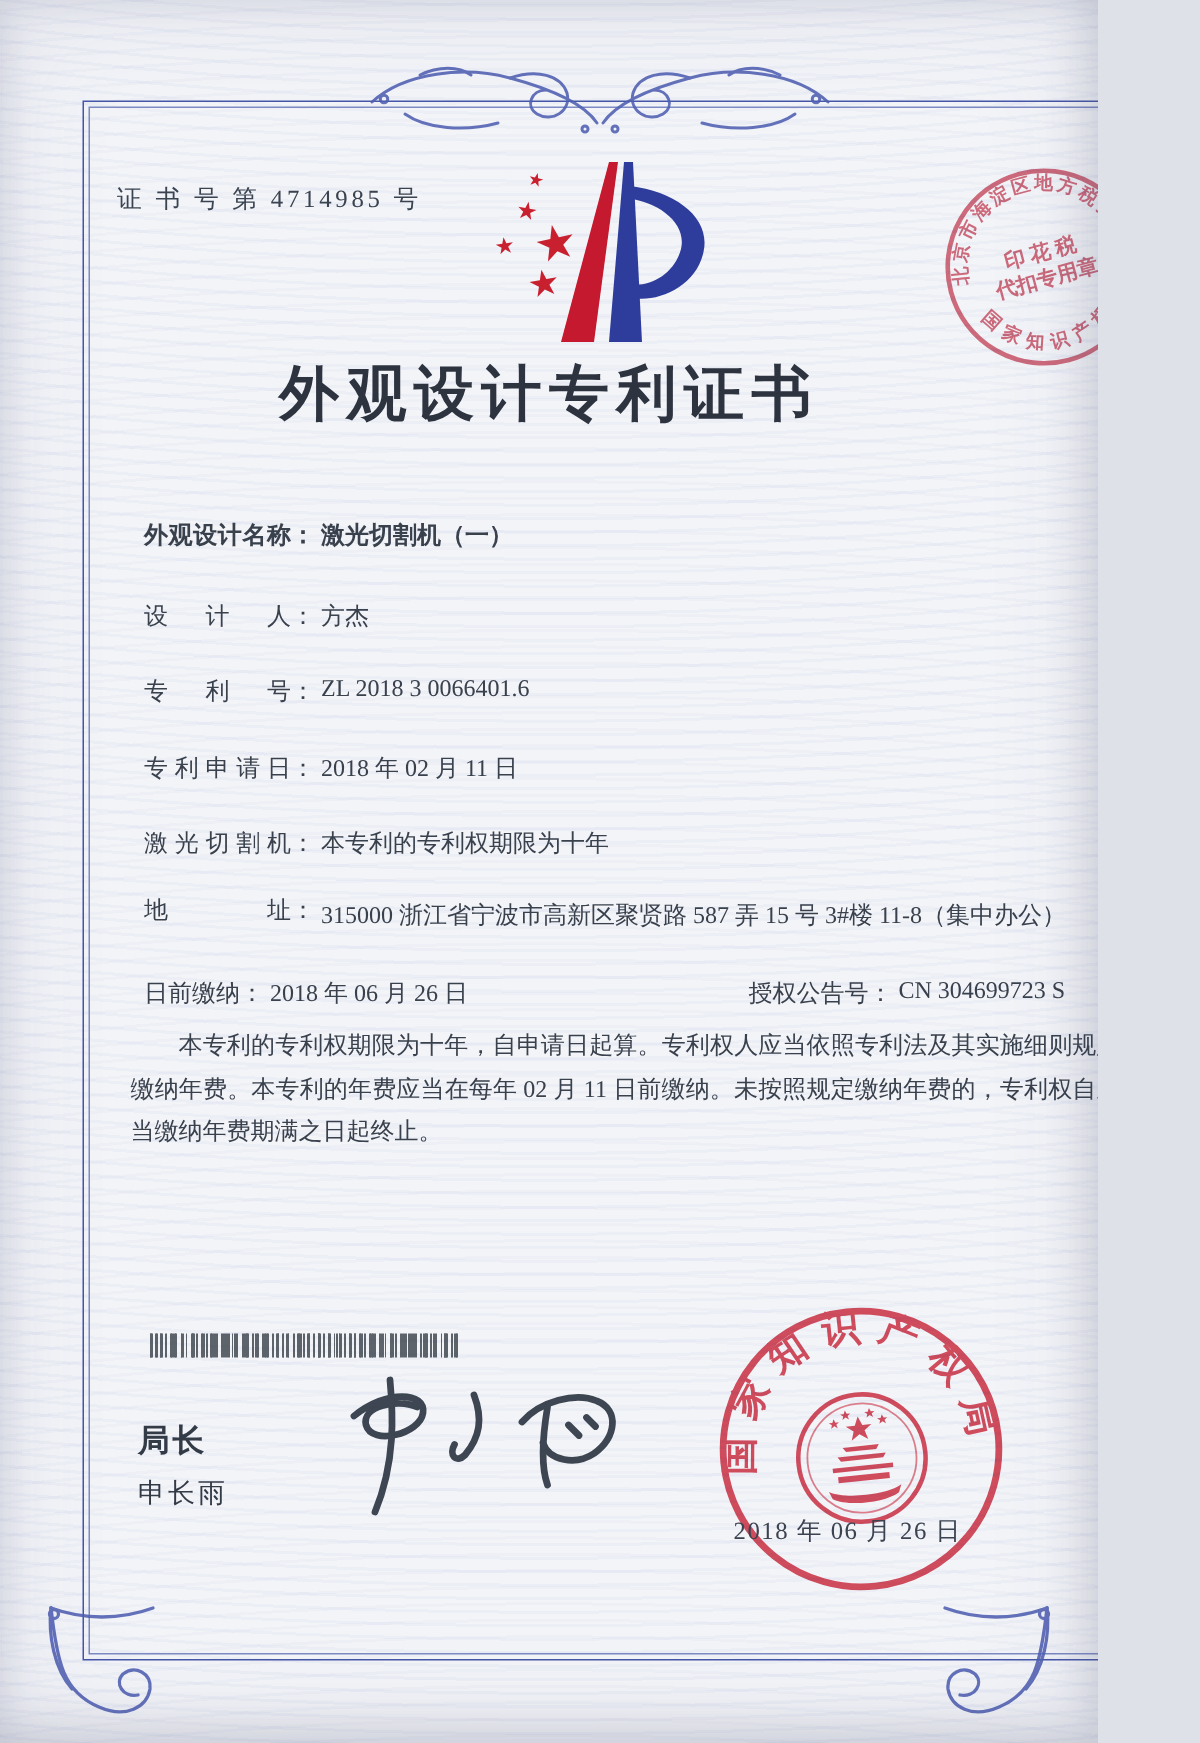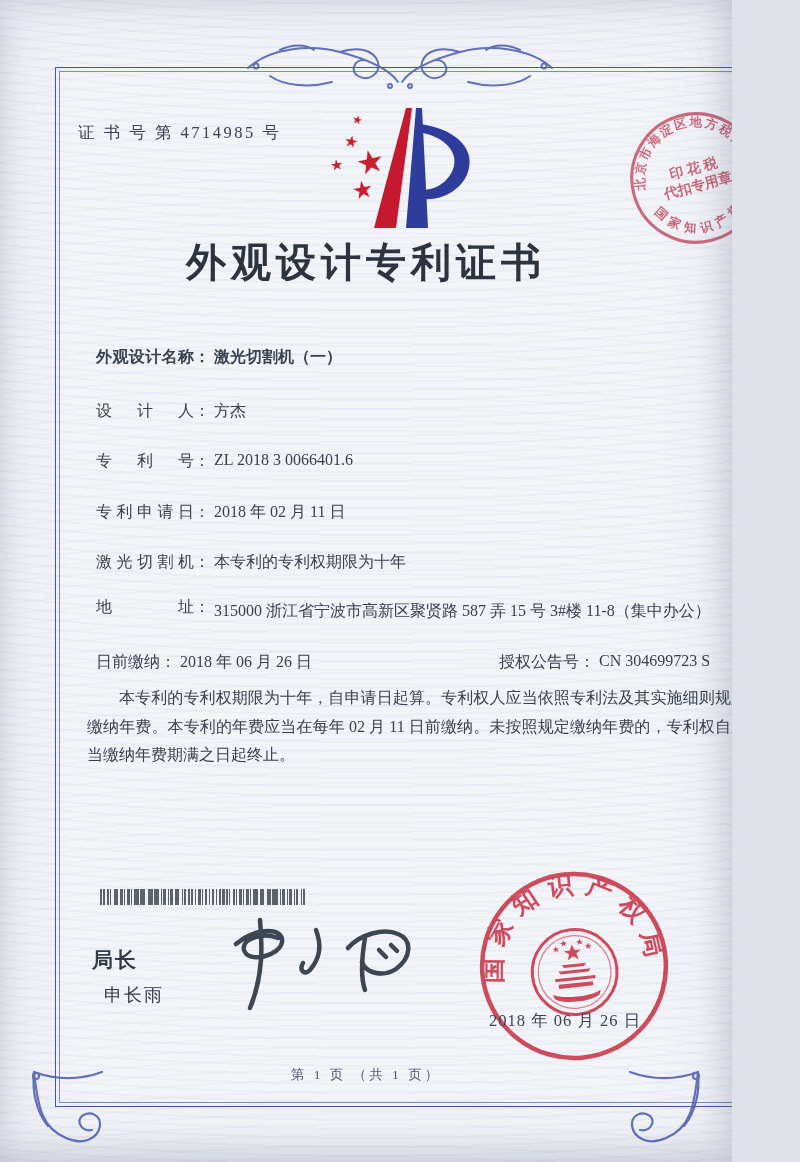--- a/index.html
+++ b/index.html
@@ -46,21 +46,21 @@
   .body-text p{margin:0;text-indent:2em;}
 
   .barcode{position:absolute;left:100px;top:889px;width:206px;height:16px;opacity:.8;
     background-image:
       repeating-linear-gradient(90deg,#383f47 0 2px,rgba(0,0,0,0) 2px 7px),
       repeating-linear-gradient(90deg,rgba(0,0,0,0) 0 4px,#383f47 4px 5.5px,rgba(0,0,0,0) 5.5px 12px),
       repeating-linear-gradient(90deg,#383f47 0 1.2px,rgba(0,0,0,0) 1.2px 3.4px);
   }
 
   .signer-role{position:absolute;left:92px;top:946px;font-size:21px;letter-spacing:2px;color:#333b47;font-weight:bold;}
-  .signer-name{position:absolute;left:104px;top:983px;font-size:18px;letter-spacing:2px;color:#333b47;}
+  .signer-name{position:absolute;left:92px;top:983px;font-size:18px;letter-spacing:2px;color:#333b47;}
   .signature{position:absolute;left:198px;top:912px;}
 
   .seal-date{position:absolute;left:489px;top:1010px;font-size:16.5px;letter-spacing:1px;color:#3b4250;z-index:5;}
 
   .footer{position:absolute;left:0;top:1066px;width:100%;text-align:center;font-size:13.5px;letter-spacing:3px;color:#4f5973;}
 
   svg text{font-family:"Liberation Serif","DejaVu Serif",serif;}
 </style>
 </head>
 <body>
@@ -200,15 +200,14 @@
       <use href="#starP" transform="translate(-8,-29) scale(0.34)"></use>
       <use href="#starP" transform="translate(8,-29) scale(0.34)"></use>
       <use href="#starP" transform="translate(16,-24) scale(0.34)"></use>
       <path d="M-12,-8 h24 l-2,3 h-20 z M-16,-2 h32 l-2,3 h-28 z M-20,5 h40 v3 h-40 z M-17,11 h34 v4 h-34 z"></path>
       <path d="M-24,20 C-14,26 14,26 24,20 L22,25 C12,31 -12,31 -22,25 Z"></path>
     </g>
   </svg>
 
   <div class="seal-date">2018 年 06 月 26 日</div>
 
-  <div class="footer">第 1 页 （共 1 页）</div>
 
 </div>
 
 </body></html>

